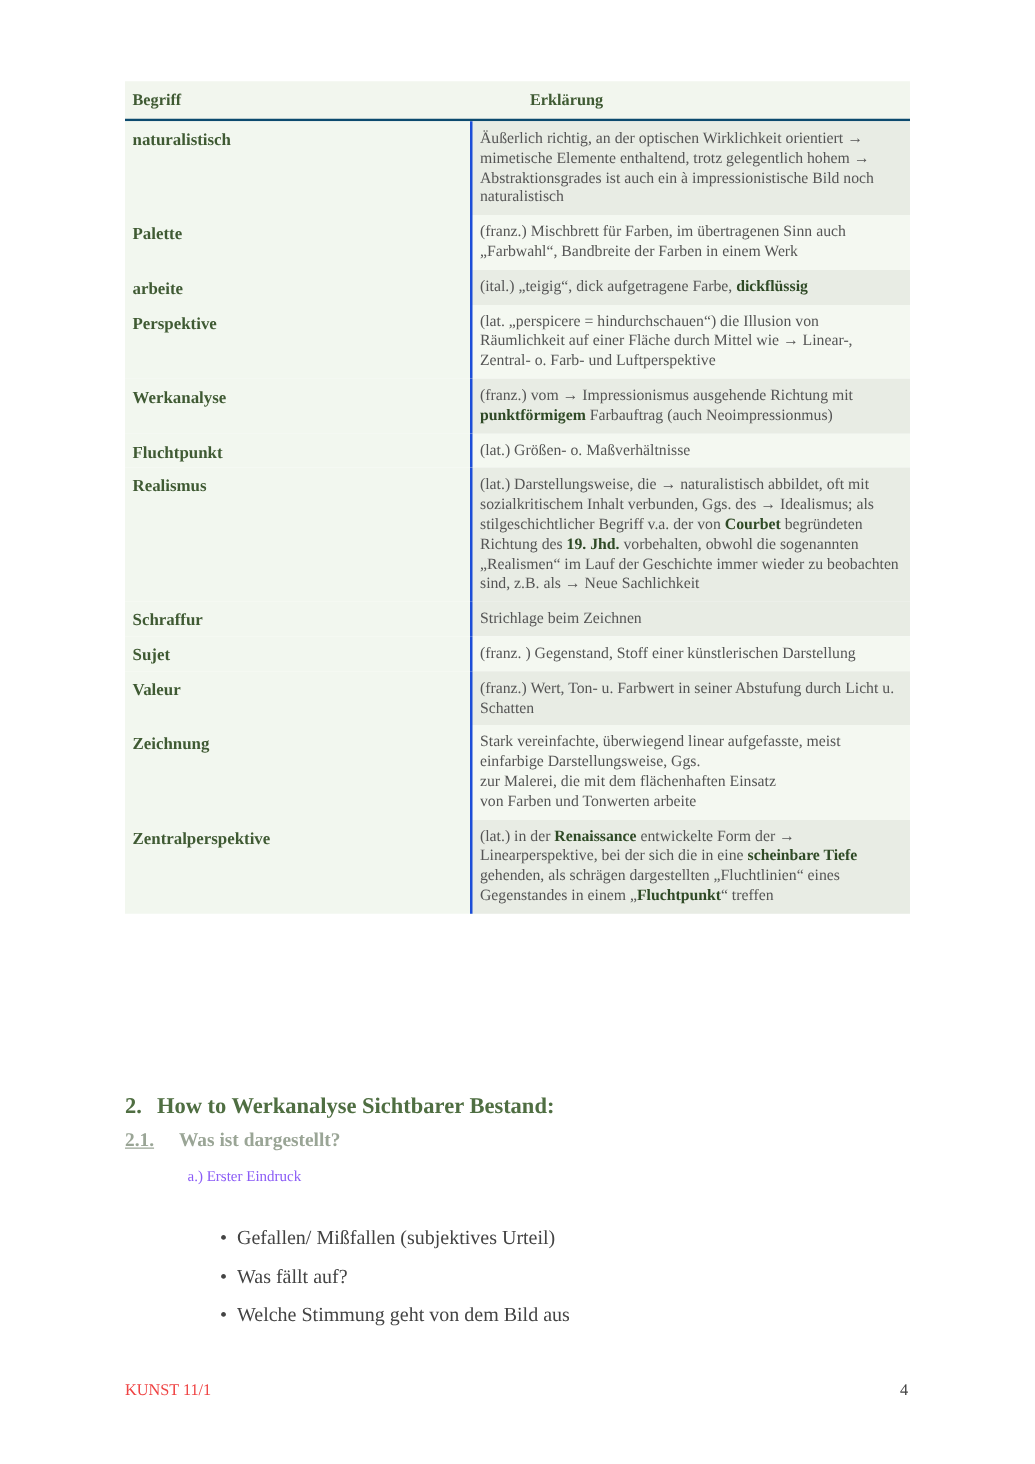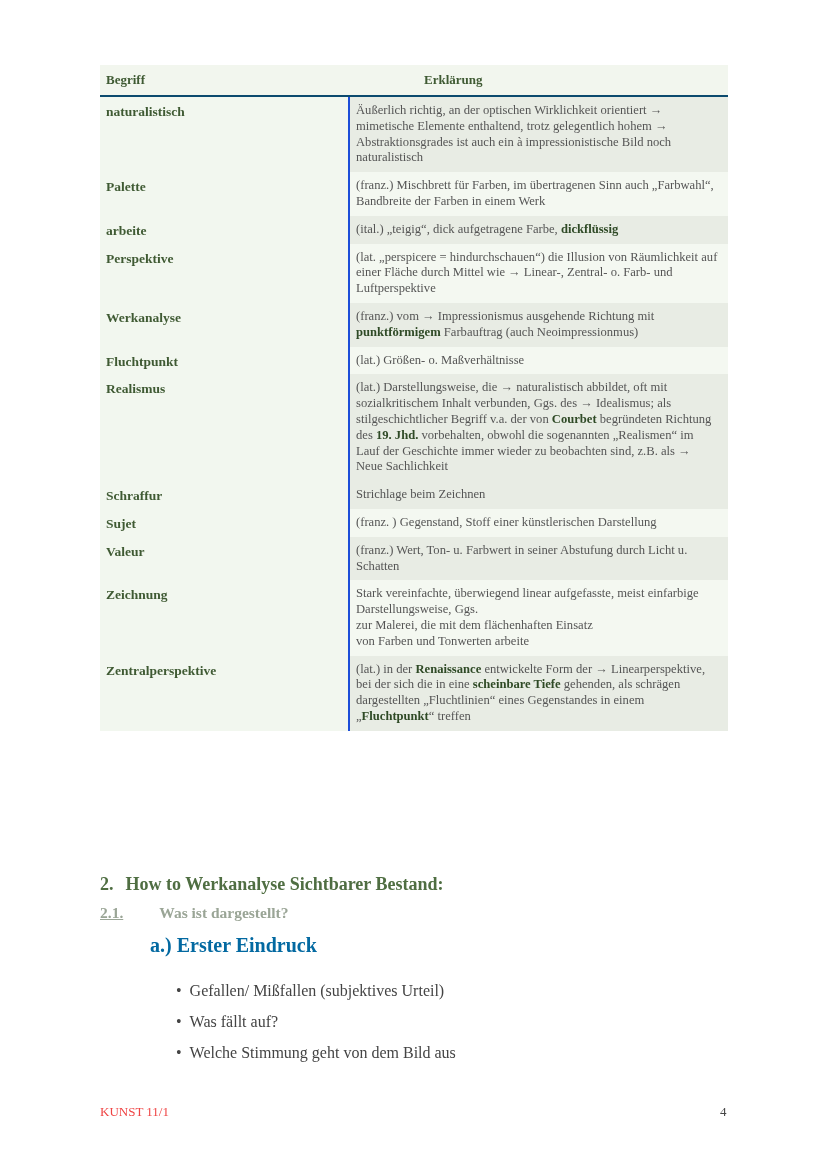--- a/index.html
+++ b/index.html
@@ -26,21 +26,21 @@
       font-weight: bold;
       color: #3f5a33;
       font-size: 13px;
       line-height: 30px;
       padding-left: 6px;
     }
     .thead .c1 { width: 308px; }
     .thead .c2 { flex: 1; padding-left: 10px; }
     .row { display: flex; }
     .row .term {
-      width: 248px;
+      width: 276px;
       background: #f2f7ef;
       padding: 7px 6px 4px 6px;
       box-sizing: border-box;
       font-weight: bold;
       color: #3f5a33;
       font-size: 13.5px;
       line-height: 16px;
     }
     .row .def {
       flex: 1;
@@ -56,24 +56,24 @@
     .def b { color: #2f4a26; font-weight: bold; }
     .h2 {
       position: absolute; left: 100px; top: 874px;
       font-size: 18px; font-weight: bold; color: #4f6e42;
     }
     .h2 .num { margin-right: 12px; }
     .h3 {
       position: absolute; left: 100px; top: 904px;
       font-size: 15.5px; font-weight: bold; color: #9aa596;
     }
-    .h3 .num { margin-right: 36px; text-decoration: underline; }
+    .h3 .num { margin-right: 20px; text-decoration: underline; }
     .h4 {
       position: absolute; left: 150px; top: 934px;
-      font-size: 20px; font-weight: bold; color: #0369a1;
+      font-size: 12px; font-weight: normal; color: #8b5cf6;
     }
     .bullets {
       position: absolute; left: 160px; top: 963px;
       margin: 16px; padding: 0; list-style: none;
       font-size: 16px; color: #444;
     }
     .bullets li { height: 31px; line-height: 24px; }
     .bullets li::before { content: "•"; margin-right: 8px; }
     .footer-left {
       position: absolute; left: 100px; top: 1104px;

